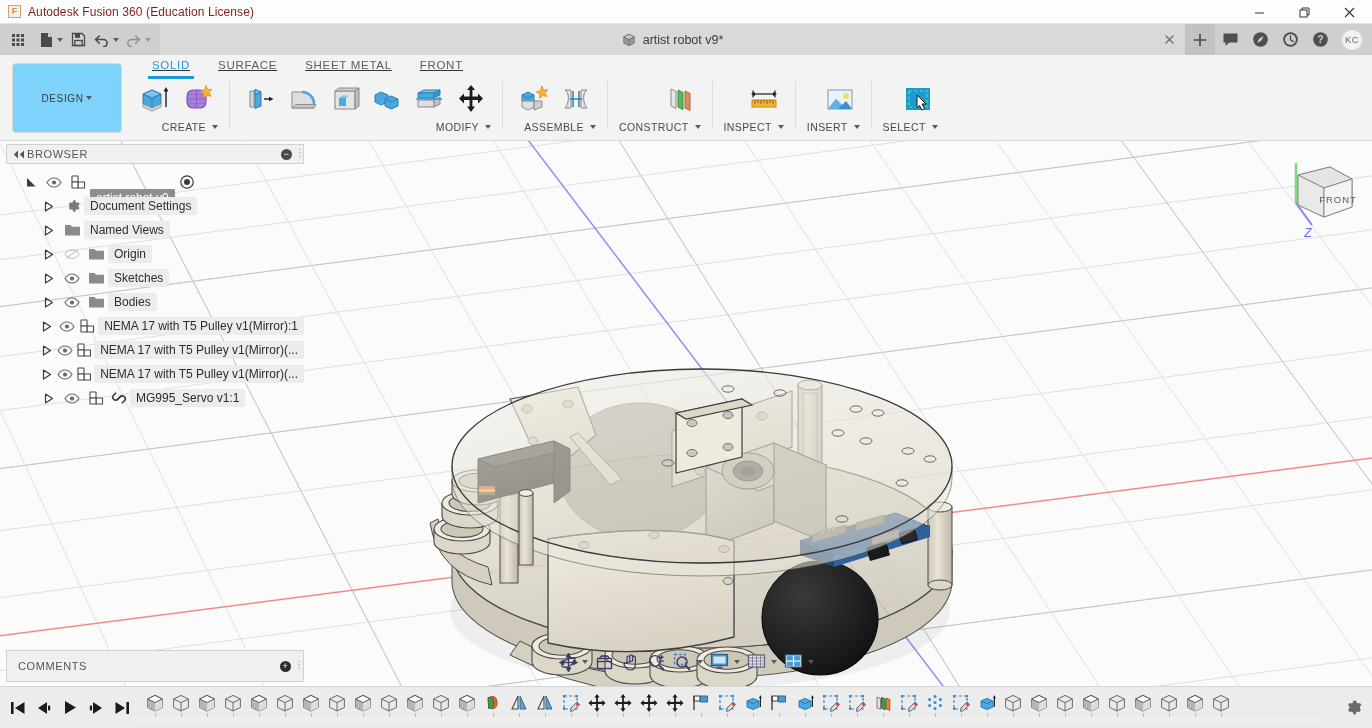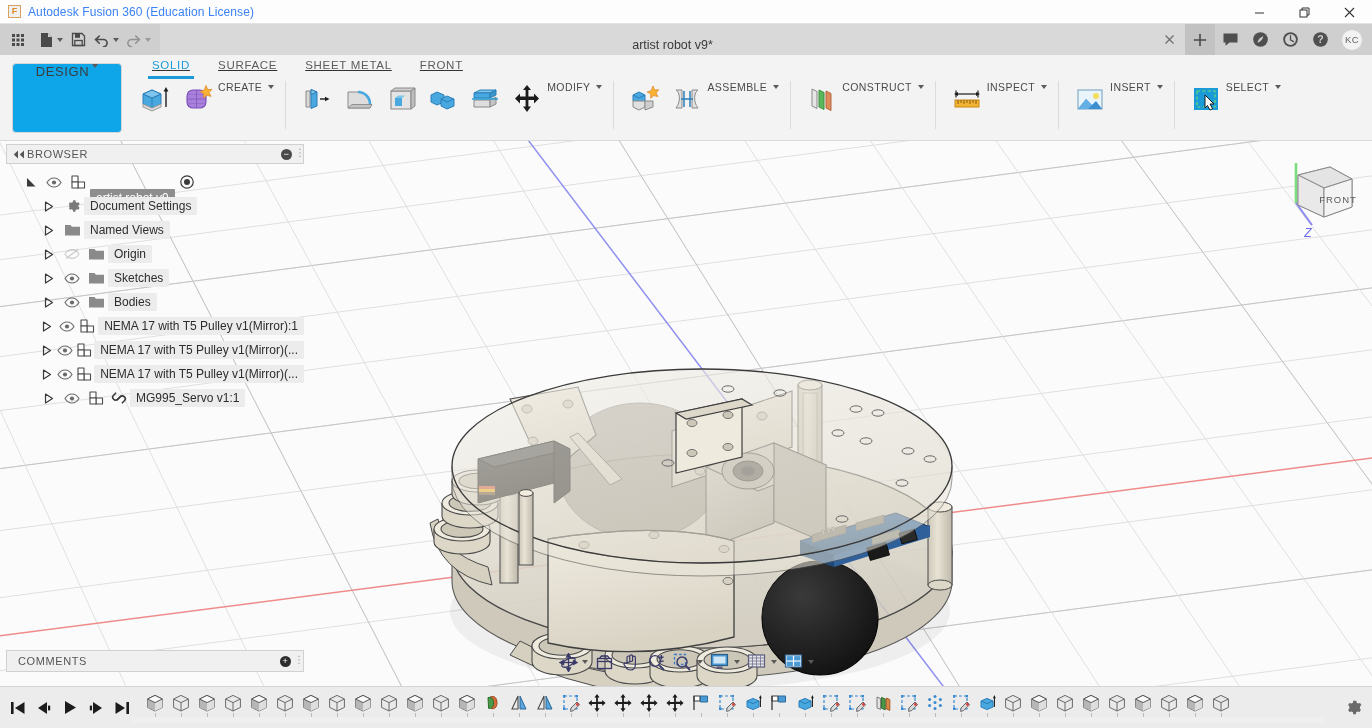--- a/index.html
+++ b/index.html
@@ -20,21 +20,21 @@
     background:#fdfdfd; border-bottom:1px solid #e2e2e2;
     display:flex; align-items:center;
   }
   .title-logo {
     width:13px; height:13px; margin-left:8px; margin-right:7px;
     background:#f0f0f0; border:1px solid #d8a25c;
     display:flex; align-items:center; justify-content:center;
     font-size:9px; font-weight:bold; color:#e08b2c; line-height:1;
     flex:0 0 auto;
   }
-  .title-text { font-size:12px; color:#3b82f6; letter-spacing:.1px; }
+  .title-text { font-size:12px; color:#7f1d1d; letter-spacing:.1px; }
   .win-ctrls { margin-left:auto; display:flex; height:100%; }
   .win-btn {
     width:45px; height:24px; display:flex; align-items:center; justify-content:center;
     color:#333;
   }
   .win-btn svg { display:block; }
 
   
   .qab {
     position:absolute; top:24px; left:0; width:1372px; height:31px;
@@ -52,21 +52,21 @@
   }
   .qab-sep { width:6px; }
   .caret { width:0;height:0;border-left:3.5px solid transparent;border-right:3.5px solid transparent;border-top:4px solid #5a5a5a;margin-left:3px; }
 
   .qab-mid {
     flex:1; height:31px; background:#d9d9d9;
     display:flex; align-items:center; justify-content:center; position:relative;
   }
   .doc-tab {
     display:flex; align-items:center; gap:7px; height:39px; padding:11px 10px;
-    font-size:12.5px; color:#3a3a3a;flex-direction:column;
+    font-size:12.5px; color:#3a3a3a;
   }
   .tab-cube { width:14px;height:14px; display:block; }
   .tab-close {
     position:absolute; right:0; top:0; width:32px; height:31px;
     display:flex; align-items:center; justify-content:center; color:#6a6a6a;
   }
   .qab-plus {
     width:30px; height:31px; background:#c2c2c2;
     display:flex; align-items:center; justify-content:center; color:#4a4a4a;
   }
@@ -82,37 +82,37 @@
     font-size:9.5px;color:#666; margin-left:6px; letter-spacing:.3px;
   }
 
   
   .ribbon {
     position:absolute; top:55px; left:0; width:1372px; height:86px;
     background:#f3f3f3; border-bottom:1px solid #dadada;
   }
   .design-box {
     position:absolute; left:12px; top:8px; width:110px; height:70px;
-    border:1px solid #d6d6d6; border-radius:4px; background:#0ea5e9;
-    display:flex; justify-content:center;
-    font-size:13px; color:#3c3c3c; letter-spacing:.6px;
+    border:1px solid #d6d6d6; border-radius:4px; background:#7dd3fc;
+    display:flex; align-items:center; justify-content:center;
+    font-size:10px; color:#3c3c3c; letter-spacing:.6px;
   }
 
   .tabrow { position:absolute; left:138px; top:0; height:22px; display:flex;text-decoration:underline; }
   .rtab {
     padding:4px 14px 0 14px; font-size:11.5px; color:#5c5c5c;
     letter-spacing:.7px; position:relative; height:22px;
   }
   .rtab.active { color:#1a9ad7; }
   .rtab.active:after {
     content:""; position:absolute; left:10px; right:10px; bottom:-2px; height:3px; background:#1a9ad7;
   }
 
   .groups { position:absolute; left:130px; top:24px; height:60px; display:flex; align-items:flex-start; }
-  .grp { display:flex; flex-direction:row; align-items:flex-start; padding:0 6px; position:relative; }
+  .grp { display:flex; flex-direction:column; align-items:flex-end; padding:0 6px; position:relative; }
   .grp-icons { display:flex; align-items:flex-end; gap:2px; height:40px; }
   .grp-label {
     margin-top:2px; font-size:10.5px; color:#4a4a4a; letter-spacing:.4px;
     display:flex; align-items:center; gap:3px;
   }
   .ricon { width:40px;height:40px; display:flex;align-items:center;justify-content:center; }
   .ricon svg { display:block; }
   .vdiv { width:1px; height:48px; background:#dcdcdc; margin:0 5px; align-self:flex-start; margin-top:2px; }
 
   
@@ -150,21 +150,21 @@
   .trow.sel .lbl { background:#8e8e8e; color:#fff; font-weight:normal;margin-top:32px; }
   .tw-arrow { width:22px; display:flex; align-items:center; justify-content:center; }
   .tw-eye   { width:24px; display:flex; align-items:center; justify-content:center; }
   .tw-icon  { width:24px; display:flex; align-items:center; justify-content:center; }
   .tw-link  { width:22px; display:flex; align-items:center; justify-content:center; }
   .tw-radio { width:24px; display:flex; align-items:center; justify-content:center; }
   .eye-off { opacity:.32; }
 
   
   .comments {
-    position:absolute; left:6px; top:650px; width:298px; height:22px;
+    position:absolute; left:6px; top:650px; width:298px; height:32px;
     background:#f0f0f0; border:1px solid #d0d0d0;
     display:flex; align-items:center; padding:0 5px;
     font-size:11px; color:#555; letter-spacing:.6px; z-index:20;
   }
   .circ-plus {
     width:11px;height:11px;border-radius:50%;background:#2d2d2d;color:#fff;
     display:flex;align-items:center;justify-content:center;font-size:9px;line-height:1;
   }
 
   

